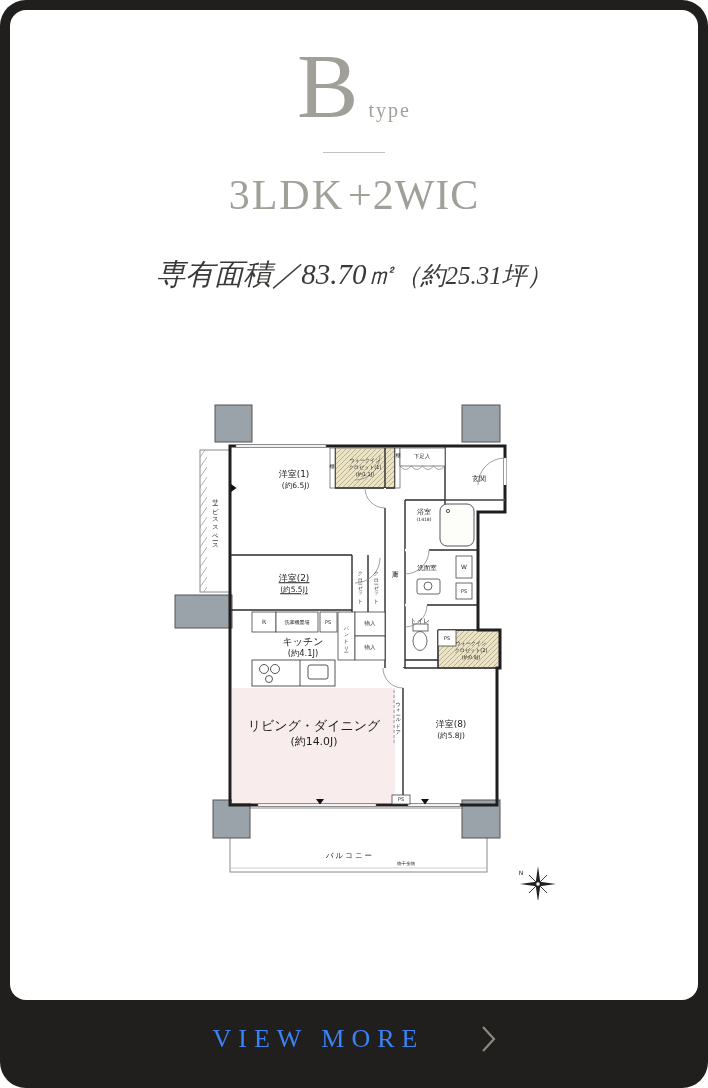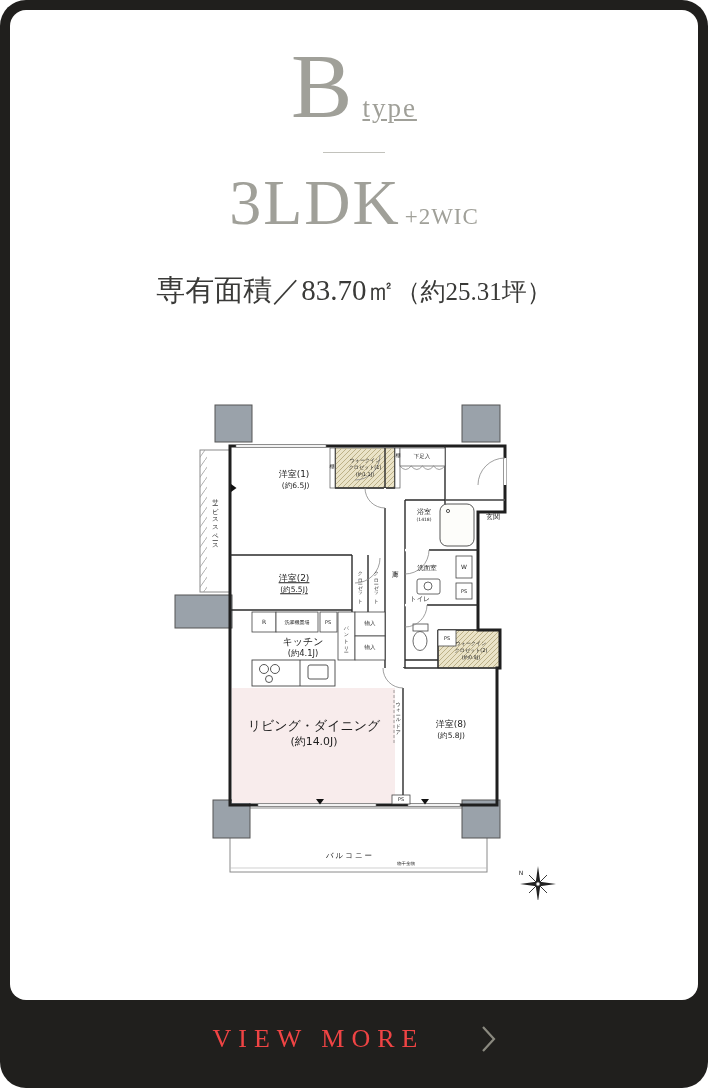--- a/index.html
+++ b/index.html
@@ -9,47 +9,47 @@
     font-family:"Liberation Serif","DejaVu Serif",serif;
   }
   .card{
     position:relative;width:688px;height:990px;background:#ffffff;
     border-radius:16px;overflow:hidden;
   }
   
   .hdr{padding-top:30px;text-align:center;color:#a0a099;}
   .type-row{display:flex;justify-content:center;align-items:baseline;gap:10px;}
   .type-letter{font-size:92px;line-height:1;}
-  .type-word{font-size:27px;letter-spacing:2px;text-decoration:underline;}
+  .type-word{font-size:20px;letter-spacing:2px;}
   .divider{width:62px;height:1px;background:#c2c2bc;margin:20px auto 18px auto;}
   .plan-row{display:flex;justify-content:center;align-items:baseline;gap:4px;}
-  .plan-main{font-size:64px;line-height:1;letter-spacing:2px;font-family:Liberation Serif, serif;}
-  .plan-sub{font-size:23px;letter-spacing:1px;}
-  .area-row{margin-top:36px;color:#3a3a38;}
+  .plan-main{font-size:42px;line-height:1;letter-spacing:2px;font-family:Liberation Serif, serif;}
+  .plan-sub{font-size:42px;letter-spacing:1px;}
+  .area-row{margin-top:36px;color:#3a3a38;font-style:italic;}
   .area-main{font-size:29px;}
   .area-sub{font-size:25px;}
   
   .plan{position:absolute;left:160px;top:390px;width:400px;height:500px;}
   .plan svg{position:absolute;left:0;top:0;}
   .lbl{
     position:absolute;transform:translate(-50%,-50%);
     font-family:"DejaVu Sans","Liberation Sans",sans-serif;
     color:#1d1d1d;text-align:center;line-height:1.3;white-space:nowrap;
   }
   .lbl span{display:block;}
   .v{writing-mode:vertical-rl;text-orientation:upright;letter-spacing:1px;}
   .f9{font-size:9px}.f85{font-size:13px}.f8{font-size:10px}.f75{font-size:7.5px}
   .f7{font-size:7px}.f65{font-size:6.5px}.f6{font-size:6px}.f55{font-size:5.5px}
   .f5{font-size:5px}.f45{font-size:4.5px}
   .sz{font-size:0.84em;}
   
   .footer{
     position:absolute;left:10px;bottom:10px;width:688px;height:78px;
     display:flex;align-items:center;justify-content:center;gap:56px;
-    color:#ef4444;cursor:pointer;
+    color:#3b82f6;cursor:pointer;
   }
   .vm-text{font-size:26px;letter-spacing:7px;}
 </style>
 </head>
 <body>
 
 <div class="frame">
   <div class="card">
 
     <div class="hdr">
@@ -236,22 +236,22 @@
       <div class="lbl f85" style="left:144px;top:334px;">
         <span>リビング・ダイニング</span>
         <span class="sz">(約14.0J)</span>
       </div>
 
       <div class="lbl f7" style="left:254px;top:115px;">
         <span>浴室</span>
         <span style="font-size:4.5px">(1418)</span>
       </div>
       <div class="lbl f65" style="left:257px;top:168px;">洗面室</div>
-      <div class="lbl f65" style="left:250px;top:199px;">トイレ</div>
-      <div class="lbl f7" style="left:323px;top:80px;margin-top:38px;">玄関</div>
+      <div class="lbl f65" style="left:250px;top:221px;">トイレ</div>
+      <div class="lbl f7" style="left:309px;top:80px;">玄関</div>
       <div class="lbl v f65" style="left:225px;top:166px;">廊下</div>
 
       <div class="lbl f5" style="left:195px;top:67px;line-height:1.35;">
         <span>ウォークイン</span>
         <span>クロゼット(1)</span>
         <span>(約1.1J)</span>
       </div>
       <div class="lbl f5" style="left:301px;top:250px;line-height:1.35;">
         <span>ウォークイン</span>
         <span>クロゼット(2)</span>

